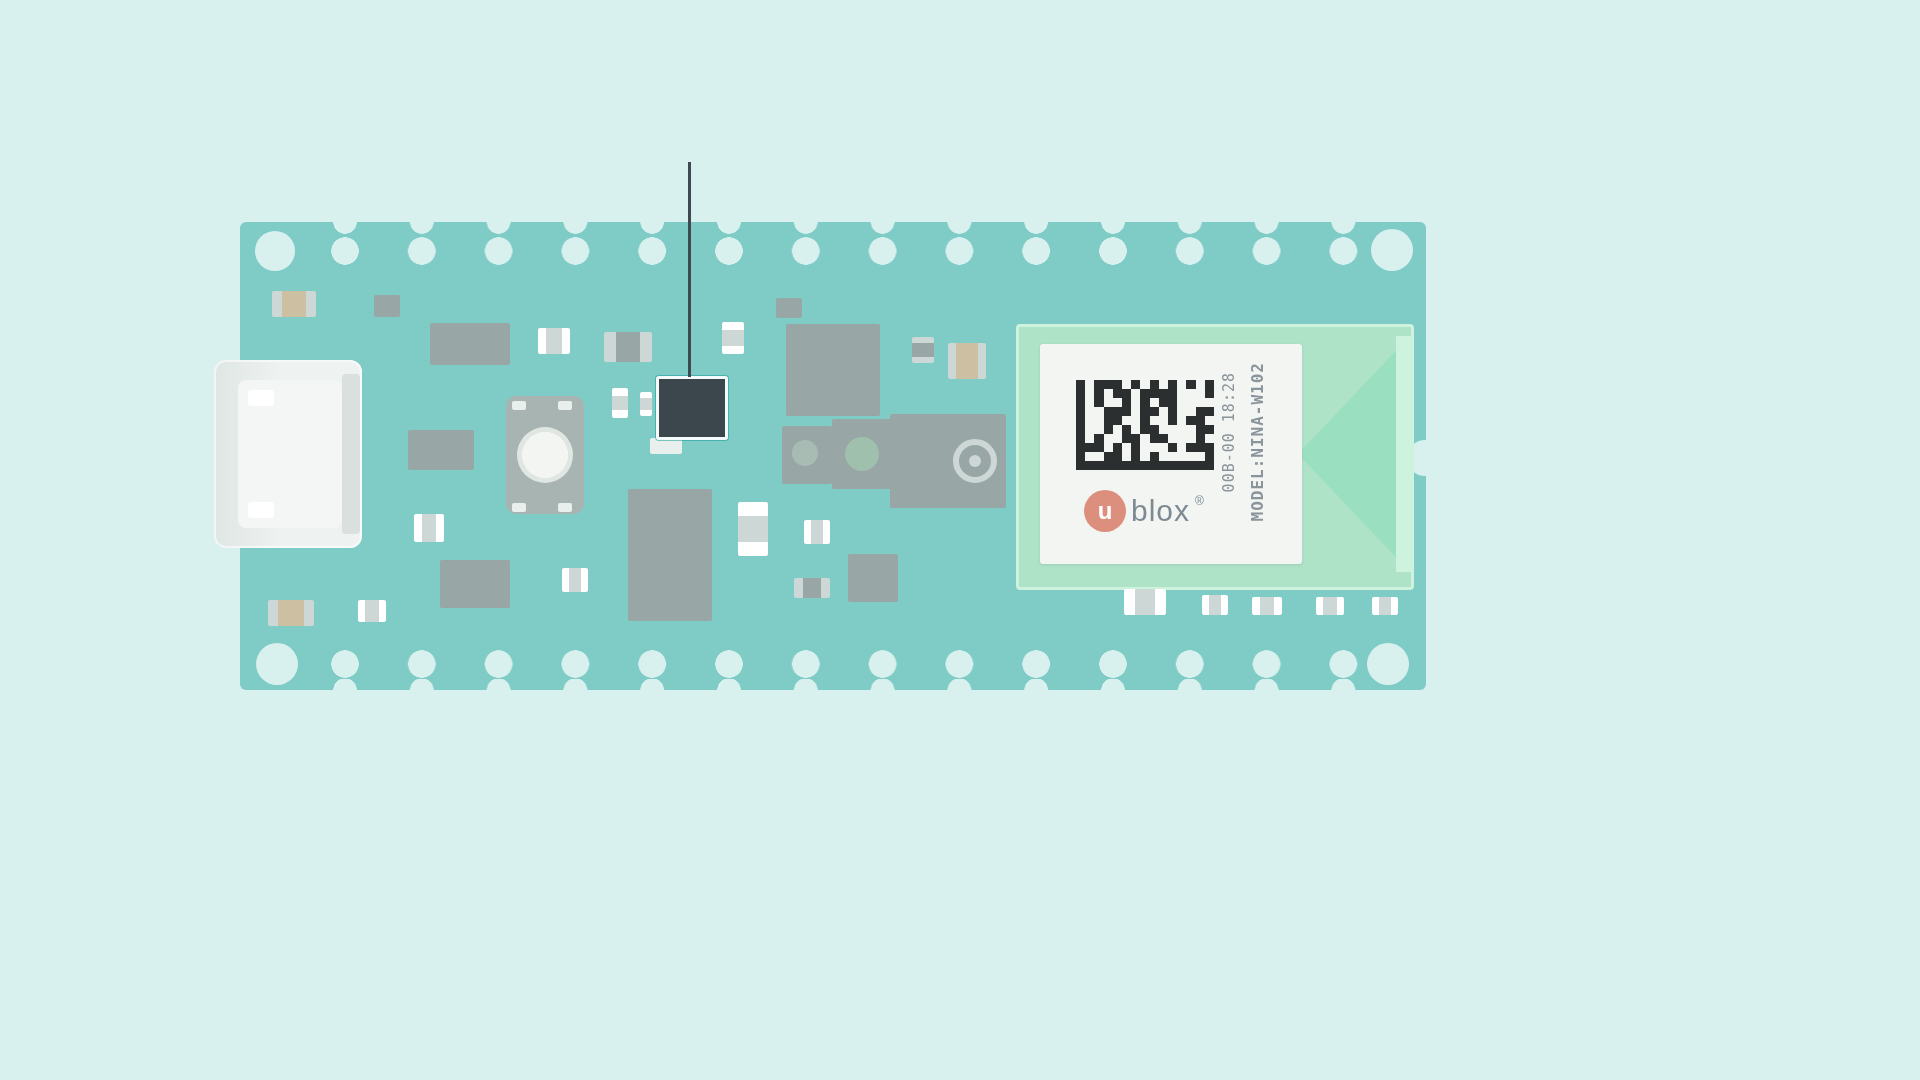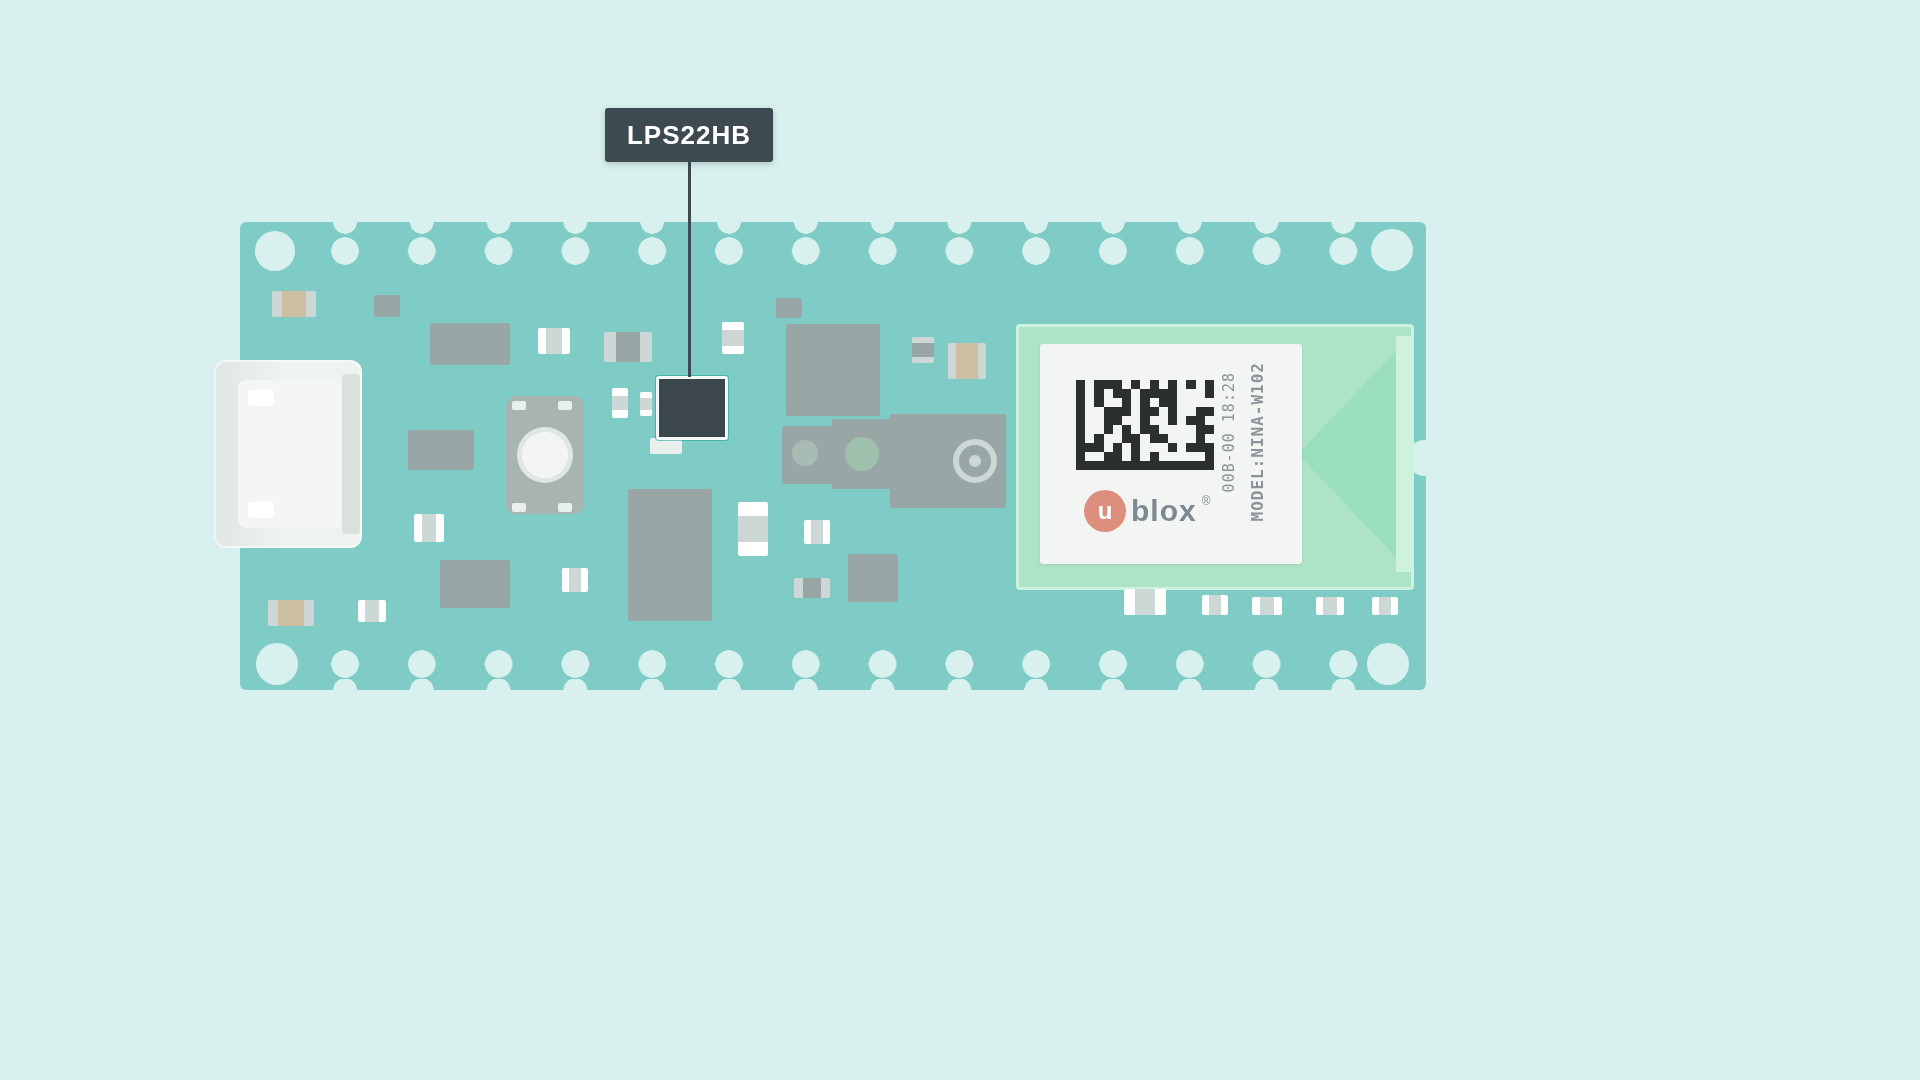--- a/index.html
+++ b/index.html
@@ -72,21 +72,21 @@
     background:var(--module-label-bg,#f3f5f2);box-shadow:0 1px 3px rgba(60,90,80,.15);}
   .vtext{position:absolute;writing-mode:vertical-rl;transform:rotate(180deg);
     font-family:"DejaVu Sans Mono",monospace;color:var(--module-text,#8a949b);
     white-space:nowrap;}
   .serial{left:1220px;top:372px;font-size:15px;letter-spacing:1px;}
   .model{left:1248px;top:362px;font-size:16px;letter-spacing:1px;font-weight:700;}
   .logo{left:1084px;top:490px;display:flex;align-items:center;gap:5px;}
   .logo-circle{width:42px;height:42px;border-radius:50%;background:var(--logo-circle,#dd8f7d);
     display:flex;align-items:center;justify-content:center;
     color:#ffffff;font-weight:700;font-size:24px;}
-  .logo-word{color:var(--logo-text-color,#7d8a94);font-weight:700;font-size:30px;letter-spacing:1px;}
+  .logo-word{color:var(--logo-text-color,#7d8a94);font-weight:400;font-size:30px;letter-spacing:1px;}
   .logo-reg{color:var(--logo-text-color,#7d8a94);font-size:12px;vertical-align:top;position:relative;top:-10px;}
   .dm{left:1076px;top:380px;width:138px;height:90px;}
 
   
   .callout-line{position:absolute;left:688px;top:162px;width:3px;height:215px;
     background:var(--callout-line,#3e4a52);}
   .callout-box{position:absolute;left:605px;top:108px;width:168px;height:54px;border-radius:3px;
     background:var(--label-bg,#3e4a52);display:flex;align-items:center;justify-content:center;
     color:var(--label-text,#ffffff);font-weight:700;font-size:26px;letter-spacing:1px;
     box-shadow:0 2px 6px rgba(40,60,60,.25);cursor:pointer;}
@@ -256,17 +256,14 @@
     <div class="logo-reg">®</div>
   </div>
 
   <div class="cmp wh" style="left:1124px;top:589px;width:42px;height:26px;"></div>
   <div class="cmp wh" style="left:1202px;top:595px;width:26px;height:20px;"></div>
   <div class="cmp wh" style="left:1252px;top:597px;width:30px;height:18px;"></div>
   <div class="cmp wh" style="left:1316px;top:597px;width:28px;height:18px;"></div>
   <div class="cmp wh" style="left:1372px;top:597px;width:26px;height:18px;"></div>
 
   <div class="callout-line"></div>
-  <div class="callout-box">
-    <span>LPS22HB</span>
-  </div>
 
 </div>
 
 </body></html>

